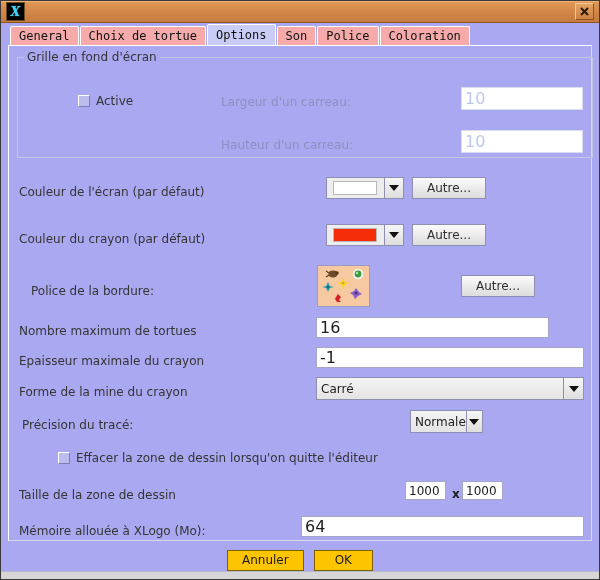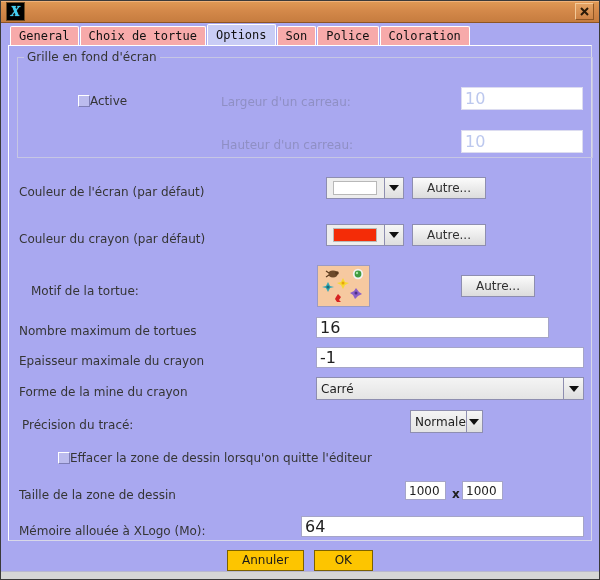--- a/index.html
+++ b/index.html
@@ -169,20 +169,21 @@
     border-right-color: #7e7eb5;
     border-bottom-color: #7e7eb5;
     display: inline-block;
     vertical-align: middle;
     cursor: pointer;
   }
   .cb-row {
     position: absolute;
     display: flex;
     align-items: center;
+    gap: 6px;
     cursor: pointer;
     padding-left: 45px;
   }
 
   
   .tfield {
     position: absolute;
     box-sizing: border-box;
     background: #ffffff;
     border: 1px solid #a5a5c8;
@@ -423,21 +424,21 @@
     <div class="colorcombo" style="left:317px; top:178px; width:78px; height:22px;">
       <div class="swatchbox">
         <div class="swatch" id="pen-swatch" style="background: rgb(244, 44, 7);"></div>
       </div>
       <div class="carrow">
         <span class="tri-down"></span>
       </div>
     </div>
     <div class="pbtn" style="left:403px; top:178px; width:74px; height:22px;">Autre...</div>
 
-    <div class="lbl" style="position:absolute; left:22px; top:238px;">Motif de la tortue:</div>
+    <div class="lbl" style="position:absolute; left:22px; top:238px;">Police de la bordure:</div>
     <div class="motif" style="left:308px; top:219px; width:53px; height:42px;">
       <svg width="51" height="40" viewBox="0 0 51 40">
         <rect x="0" y="0" width="51" height="40" fill="#f6c9a0"></rect>
         <g transform="translate(11,4)">
           <ellipse cx="4" cy="4" rx="4.5" ry="3.4" fill="#6d4a2a"></ellipse>
           <circle cx="8" cy="3" r="1.8" fill="#5a3a1e"></circle>
           <path d="M0 3 L-3 1 M0 5 L-3 7" stroke="#5a3a1e" stroke-width="1.2"></path>
         </g>
         <g transform="translate(35,3)">
           <circle cx="5" cy="5" r="5.2" fill="#f2f2f2"></circle>

